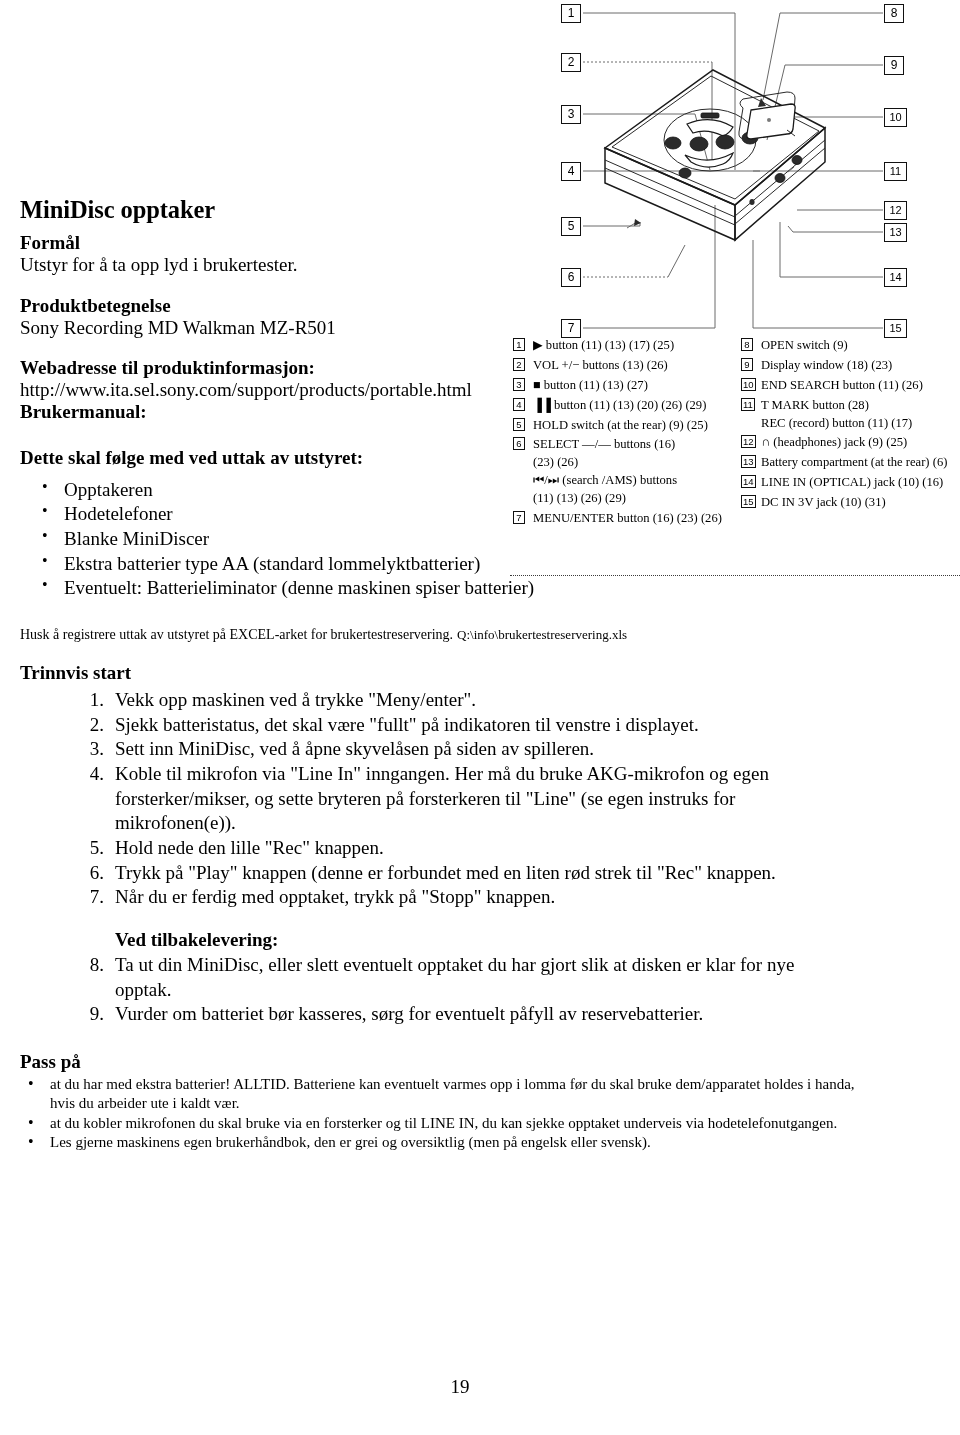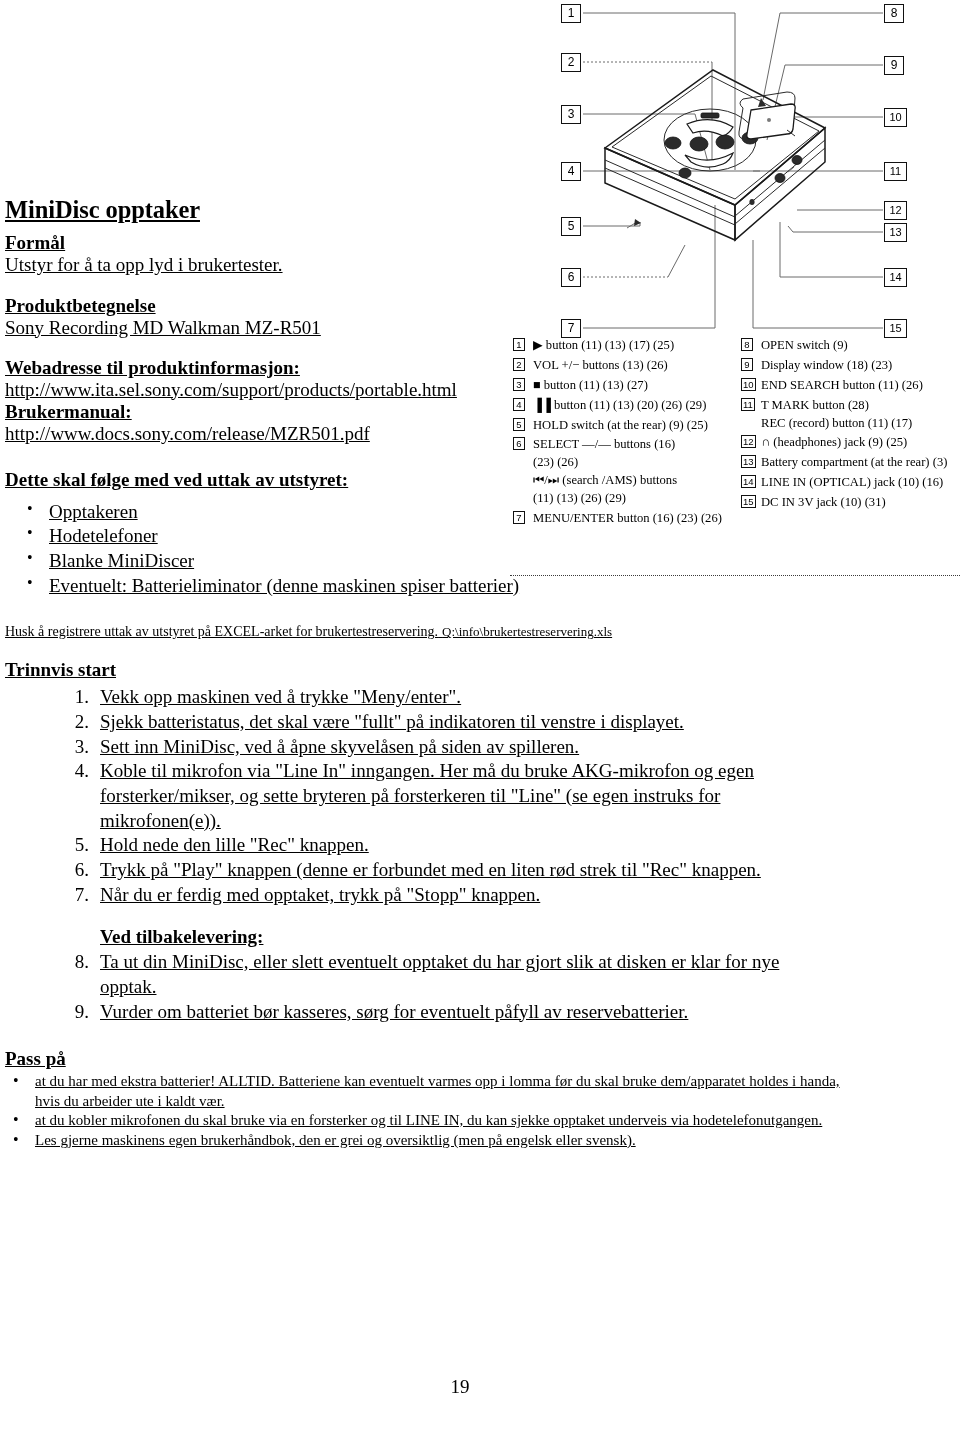--- a/index.html
+++ b/index.html
@@ -12,24 +12,23 @@
     height: 1435px;
     position: relative;
     font-family: "Liberation Serif", "DejaVu Serif", serif;
     color: #000000;
     overflow: hidden;
   }
 
   
   .doc-body {
     position: absolute;
-    left: 5px;
+    left: 20px;
     top: 196px;
     width: 835px;
-    text-decoration: underline;
   }
 
   .page-title {
     font-size: 24.5px;
     font-weight: bold;
     line-height: 1.12;
     margin: 0 0 9px 0;
     letter-spacing: -0.1px;
   }
 
@@ -386,21 +385,21 @@
         <span class="lnum">11</span>
         <span>T MARK button  (28)</span>
         <span class="sub">REC (record) button  (11) (17)</span>
       </div>
       <div class="leg-item">
         <span class="lnum">12</span>
         <span>∩ (headphones) jack  (9) (25)</span>
       </div>
       <div class="leg-item">
         <span class="lnum">13</span>
-        <span>Battery compartment (at the rear)  (3)</span>
+        <span>Battery compartment (at the rear)  (6)</span>
       </div>
       <div class="leg-item">
         <span class="lnum">14</span>
         <span>LINE IN (OPTICAL) jack  (10) (16)</span>
       </div>
       <div class="leg-item">
         <span class="lnum">15</span>
         <span>DC IN 3V jack  (10) (31)</span>
       </div>
     </div>
@@ -420,30 +419,30 @@
     <div class="gap-md"></div>
 
     <div class="section-head">Produktbetegnelse</div>
     <div class="section-text">Sony Recording MD Walkman MZ-R501</div>
 
     <div class="gap-md"></div>
 
     <div class="section-head">Webadresse til produktinformasjon:</div>
     <div class="section-text">http://www.ita.sel.sony.com/support/products/portable.html</div>
     <div class="section-head">Brukermanual:</div>
-    <div class="section-text">http://www.docs.sony.com/release/MZR501.pdf</div>
   </div>
 
   <div class="gap-lg"></div>
 
   <div class="section-head">Dette skal følge med ved uttak av utstyret:</div>
   <ul class="bullets">
     <li>Opptakeren</li>
     <li>Hodetelefoner</li>
     <li>Blanke MiniDiscer</li>
+    <li>Ekstra batterier type AA (standard lommelyktbatterier)</li>
     <li>Eventuelt: Batterieliminator (denne maskinen spiser batterier)</li>
   </ul>
 
   <div class="gap-lg"></div>
 
   <div>
     <span class="excel-line">Husk å registrere uttak av utstyret på EXCEL-arket for brukertestreservering.</span>
     <span class="excel-path">Q:\info\brukertestreservering.xls</span>
   </div>
 

